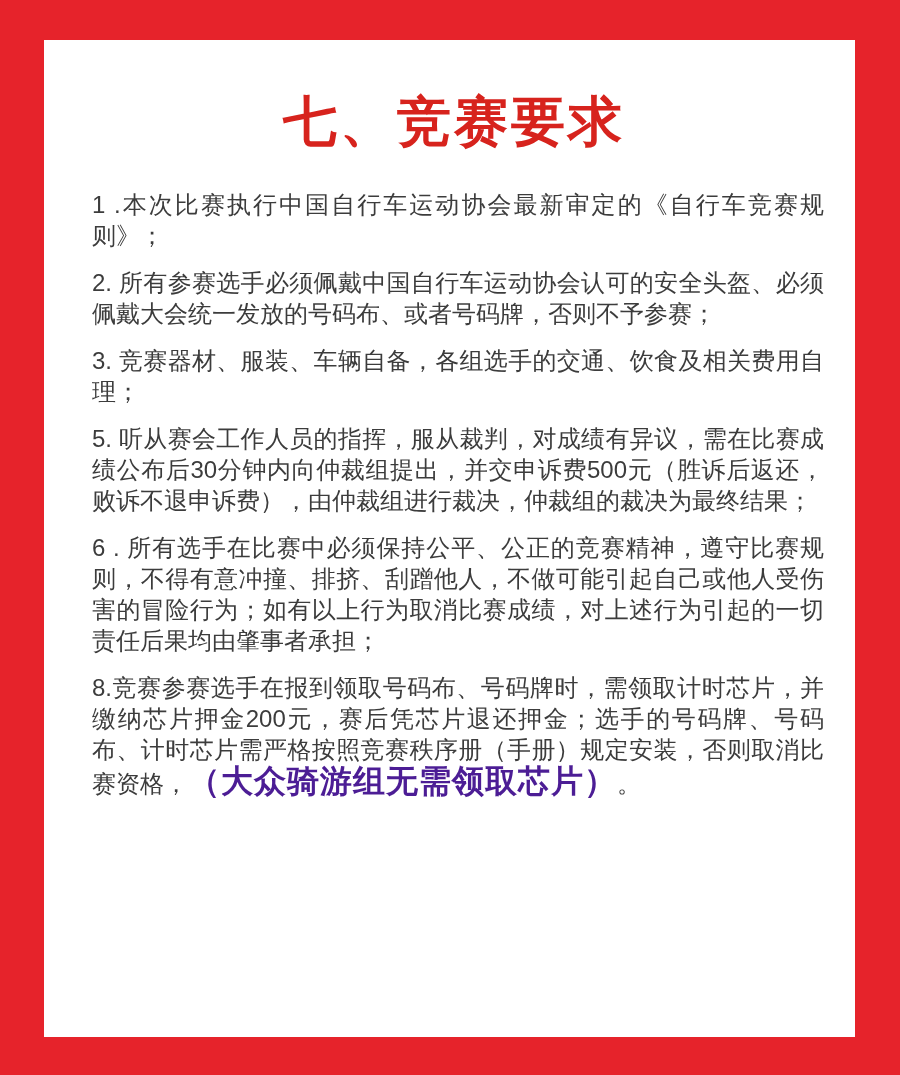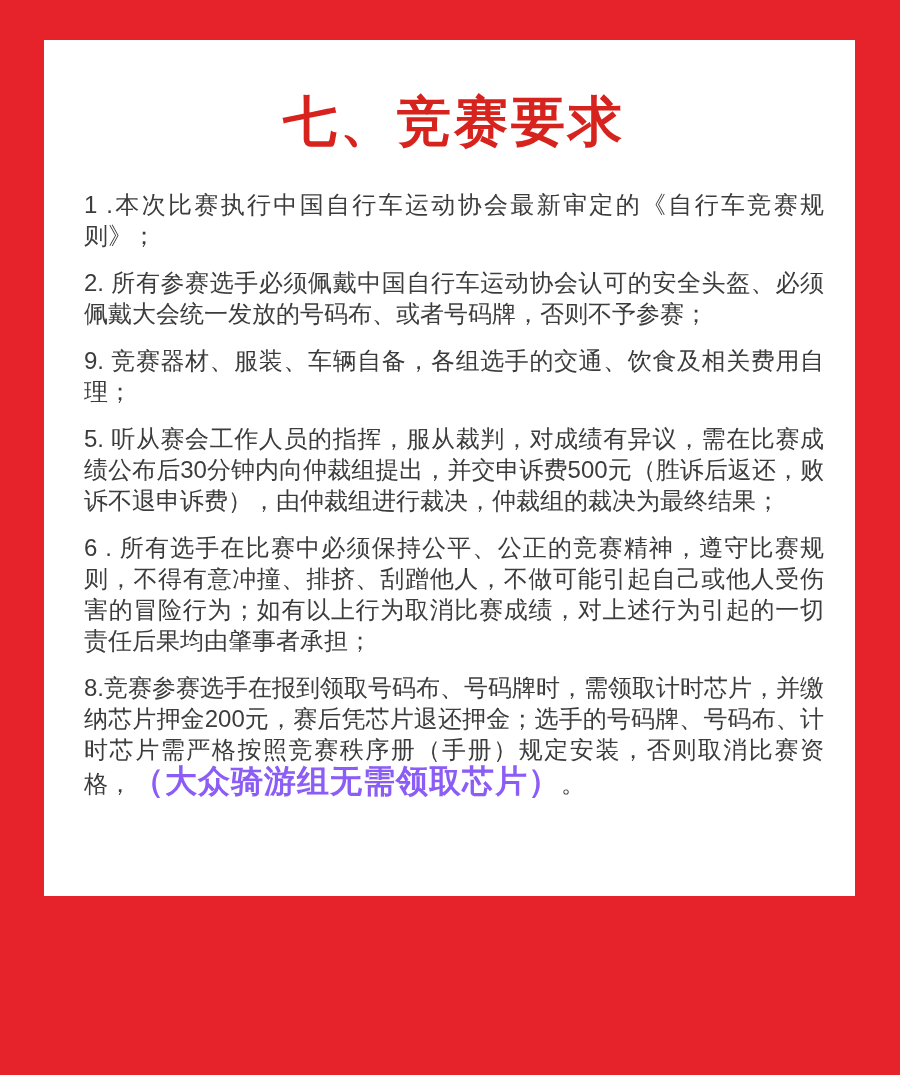--- a/index.html
+++ b/index.html
@@ -15,64 +15,64 @@
     position: relative;
     background: var(--border-red);
     font-family: "Liberation Sans", "DejaVu Sans", sans-serif;
     overflow: hidden;
   }
   .sheet {
     position: absolute;
     left: 44px;
     top: 40px;
     width: 811px;
-    height: 856px;
+    height: 997px;
     background: #ffffff;
   }
   .content {
     padding: 52px 31px 0 40px;
   }
   .poster-title {
     margin: 0 0 38px 0;
     text-align: center;
     color: var(--title-red);
     font-size: 54px;
     font-weight: bold;
     letter-spacing: 3px;
     line-height: 1.1;
   }
   .rule-item {
-    margin: 0 0 16px 0;
+    margin: 0 0 16px 8px;
     color: var(--text);
     font-size: 24px;
     line-height: 31px;
     text-align: justify;
     text-justify: inter-character;
   }
   .rule-item:last-child { margin-bottom: 0; }
   .bold-note {
     font-size: 32px;
     font-weight: bold;
-    color: #8b5cf6;
+    color: #4c1d95;
     letter-spacing: 1px;
     line-height: 1;
   }
 </style>
 </head>
 <body>
 
 <div class="frame">
   <div class="sheet">
     <div class="content">
 
       <h1 class="poster-title">七、竞赛要求</h1>
 
       <p class="rule-item">1 .本次比赛执行中国自行车运动协会最新审定的《自行车竞赛规则》；</p>
       <p class="rule-item">2. 所有参赛选手必须佩戴中国自行车运动协会认可的安全头盔、必须佩戴大会统一发放的号码布、或者号码牌，否则不予参赛；</p>
-      <p class="rule-item">9. 竞赛器材、服装、车辆自备，各组选手的交通、饮食及相关费用自理；</p>
+      <p class="rule-item">3. 竞赛器材、服装、车辆自备，各组选手的交通、饮食及相关费用自理；</p>
       <p class="rule-item">5. 听从赛会工作人员的指挥，服从裁判，对成绩有异议，需在比赛成绩公布后30分钟内向仲裁组提出，并交申诉费500元（胜诉后返还，败诉不退申诉费），由仲裁组进行裁决，仲裁组的裁决为最终结果；</p>
       <p class="rule-item">6 . 所有选手在比赛中必须保持公平、公正的竞赛精神，遵守比赛规则，不得有意冲撞、排挤、刮蹭他人，不做可能引起自己或他人受伤害的冒险行为；如有以上行为取消比赛成绩，对上述行为引起的一切责任后果均由肇事者承担；</p>
 
       <p class="rule-item"><span>8.竞赛参赛选手在报到领取号码布、号码牌时，需领取计时芯片，并缴纳芯片押金200元，赛后凭芯片退还押金；选手的号码牌、号码布、计时芯片需严格按照竞赛秩序册（手册）规定安装，否则取消比赛资格，</span><span class="bold-note">（大众骑游组无需领取芯片）</span><span>。</span></p>
 
     </div>
   </div>
 </div>
 
 </body></html>

